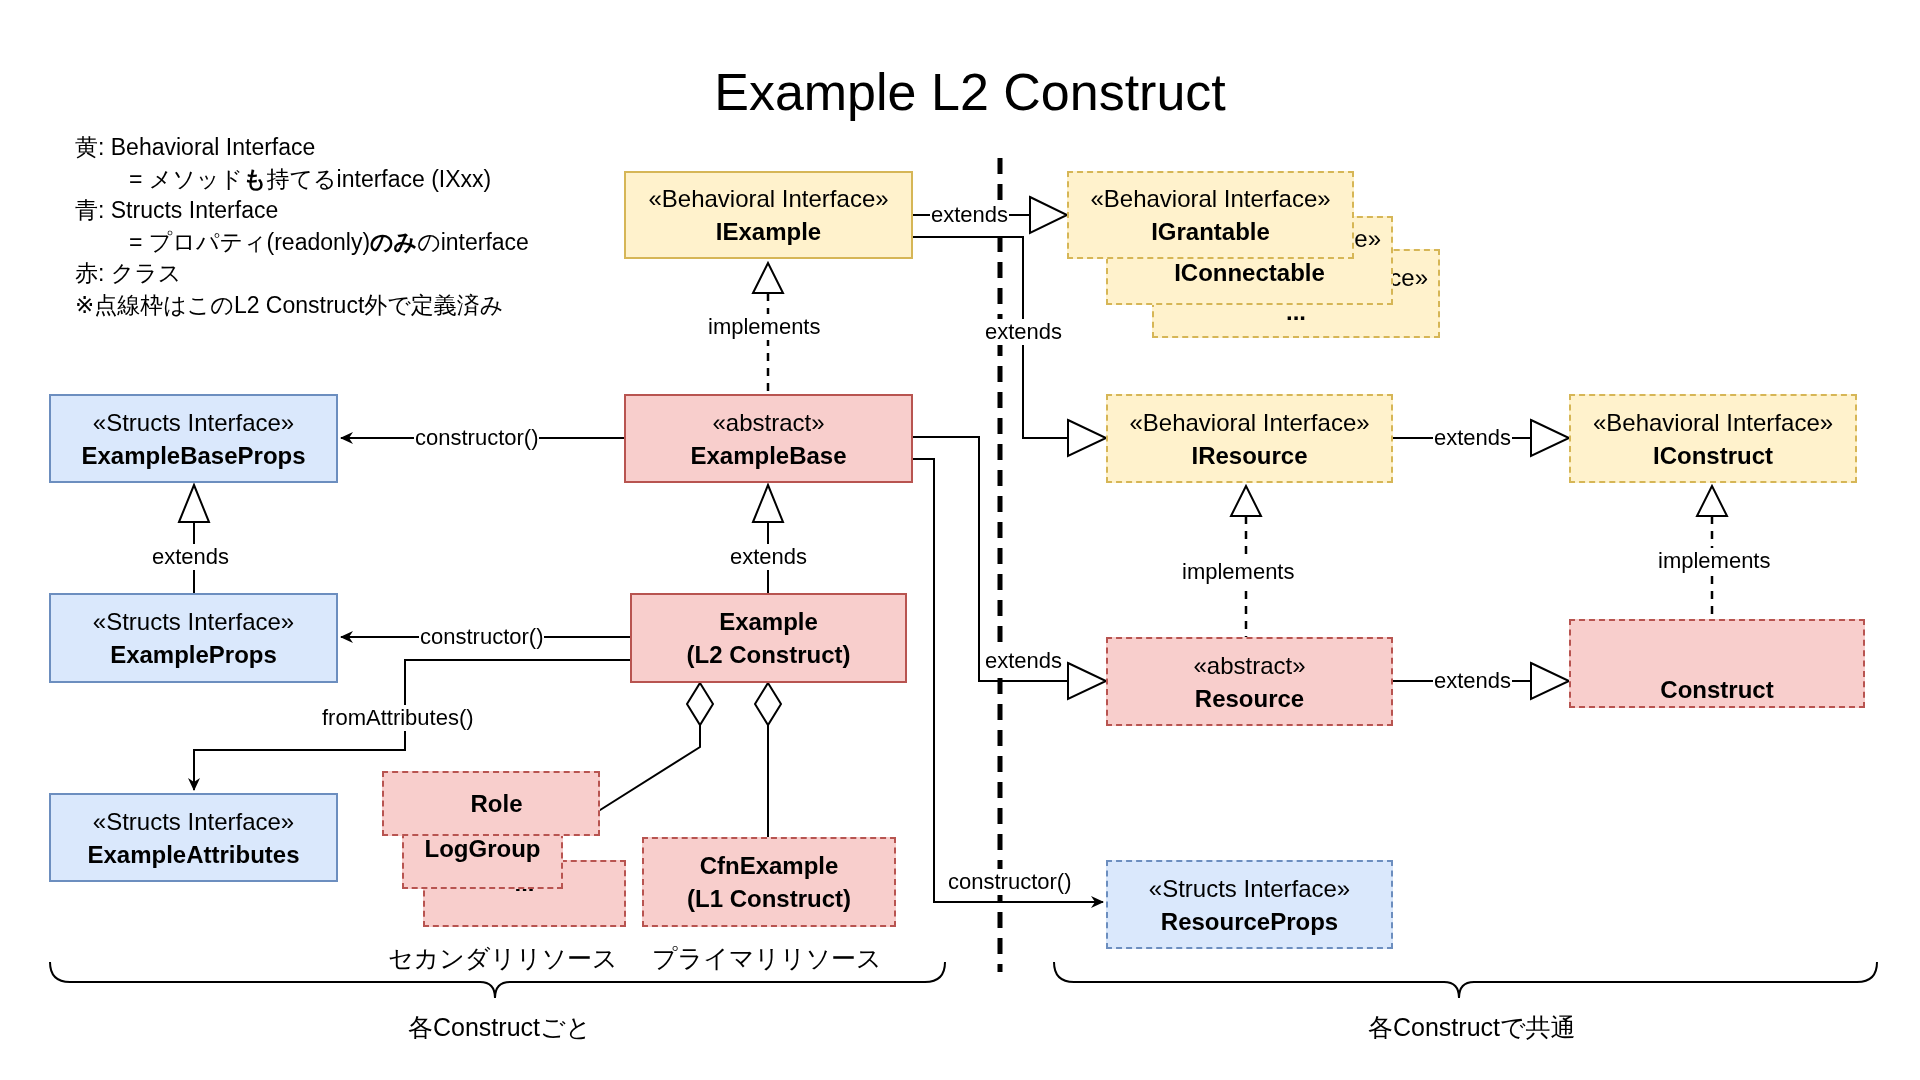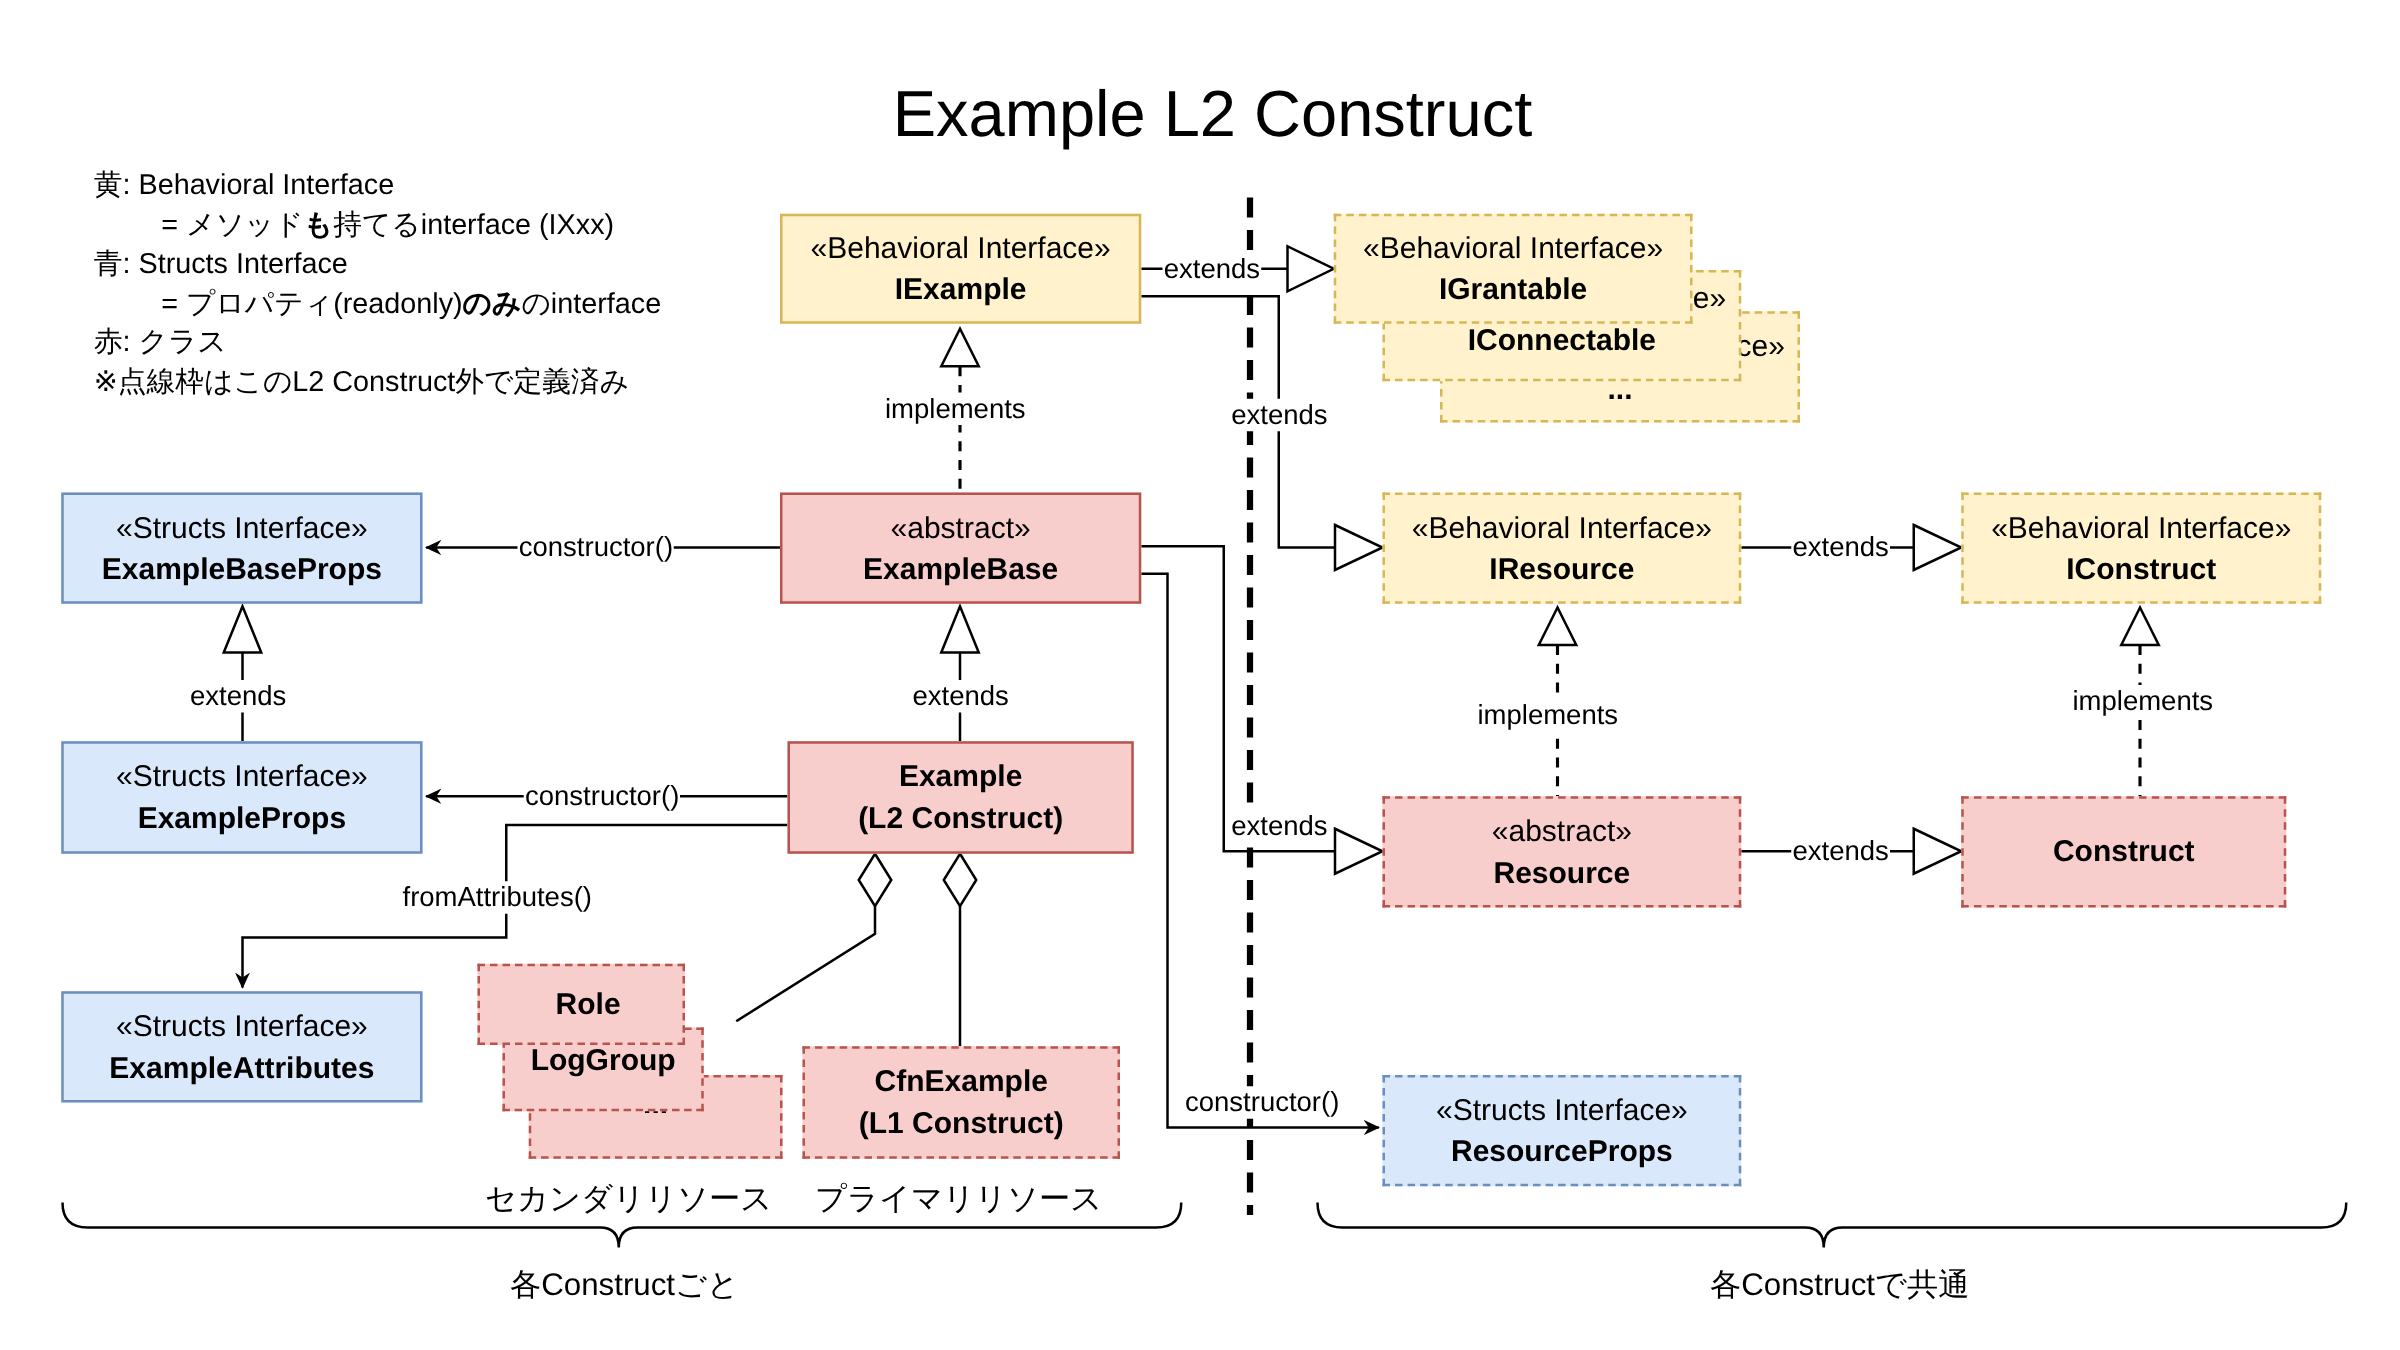--- a/index.html
+++ b/index.html
@@ -164,36 +164,36 @@
 <div class="box red" style="left:630px;top:593px;width:277px;height:90px;">
   <span class="name">Example</span>
   <span class="name">(L2 Construct)</span>
 </div>
 
 <div class="box red dashed" style="left:1106px;top:637px;width:287px;height:89px;">
   <span class="stereo">«abstract»</span>
   <span class="name">Resource</span>
 </div>
 
-<div class="box red dashed" style="left:1569px;top:637px;width:260px;height:89px;">
+<div class="box red dashed" style="left:1569px;top:619px;width:296px;height:89px;justify-content:flex-end;">
   <span class="name">Construct</span>
 </div>
 
 <div class="box blue" style="left:49px;top:793px;width:289px;height:89px;">
   <span class="stereo">«Structs Interface»</span>
   <span class="name">ExampleAttributes</span>
 </div>
 
 <div class="box red dashed" style="left:423px;top:860px;width:203px;height:67px;justify-content:flex-start;padding-top:4px;">
   <span class="name">...</span>
 </div>
 <div class="box red dashed" style="left:402px;top:822px;width:161px;height:67px;justify-content:flex-start;padding-top:8px;">
   <span class="name">LogGroup</span>
 </div>
-<div class="box red dashed" style="left:382px;top:771px;width:166px;height:65px;padding-left:11px;">
+<div class="box red dashed" style="left:382px;top:771px;width:218px;height:65px;padding-left:11px;">
   <span class="name">Role</span>
 </div>
 
 <div class="box red dashed" style="left:642px;top:837px;width:254px;height:90px;">
   <span class="name">CfnExample</span>
   <span class="name">(L1 Construct)</span>
 </div>
 
 <div class="box blue dashed" style="left:1106px;top:860px;width:287px;height:89px;">
   <span class="stereo">«Structs Interface»</span>

